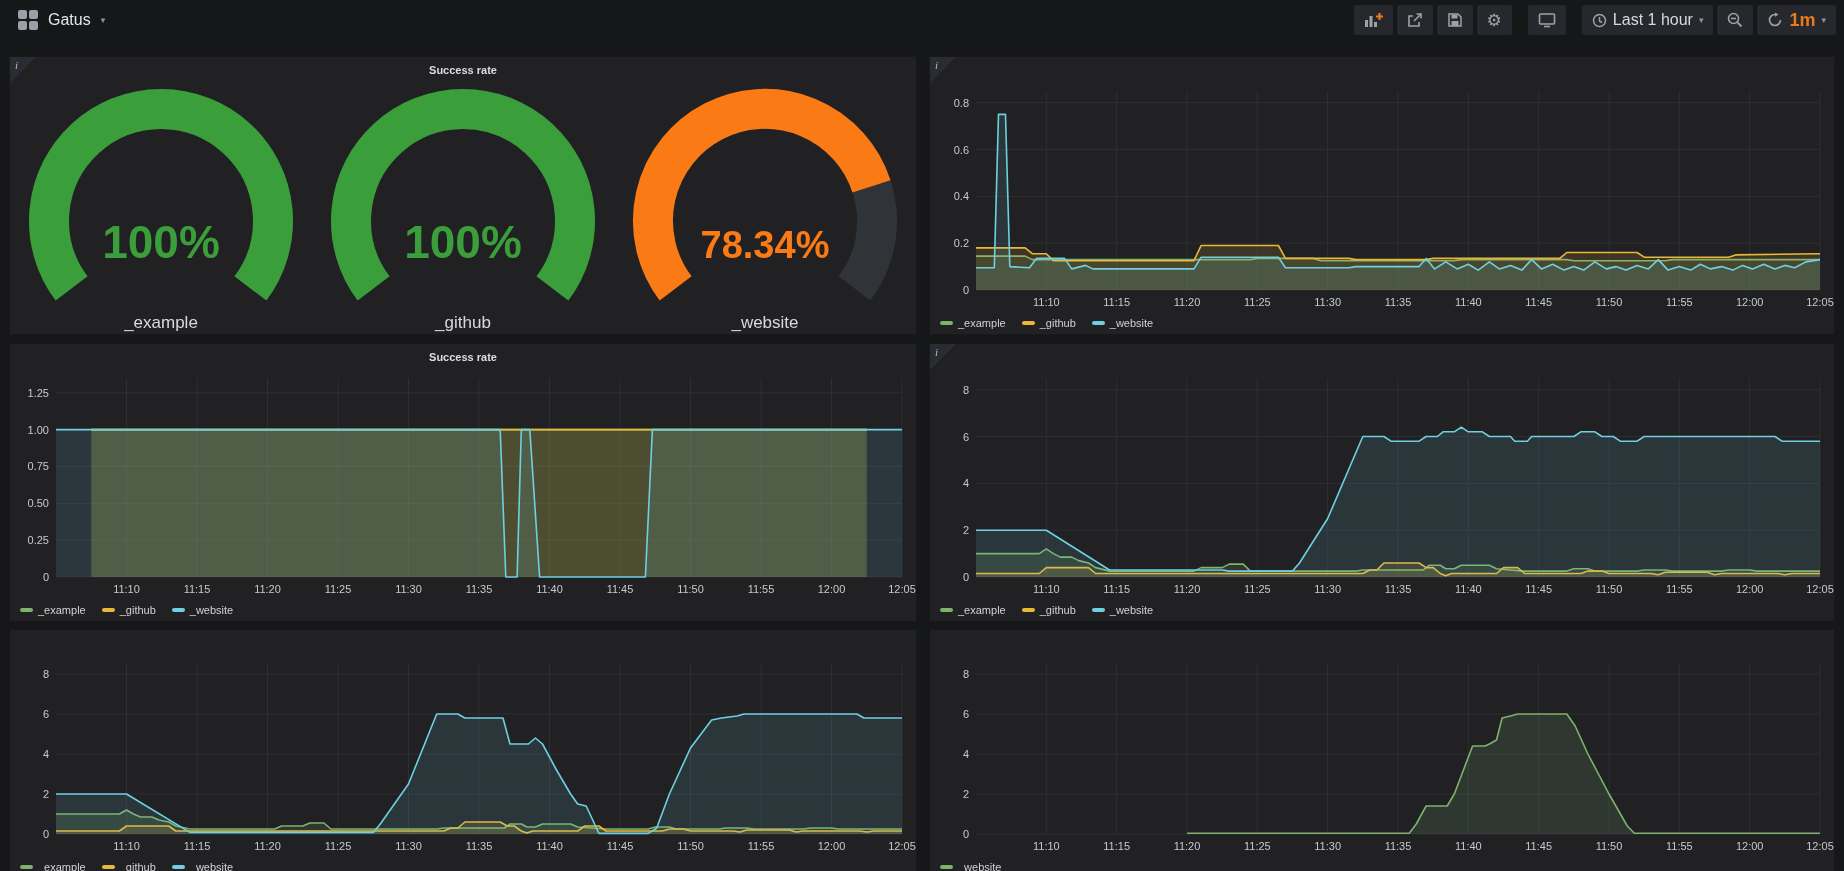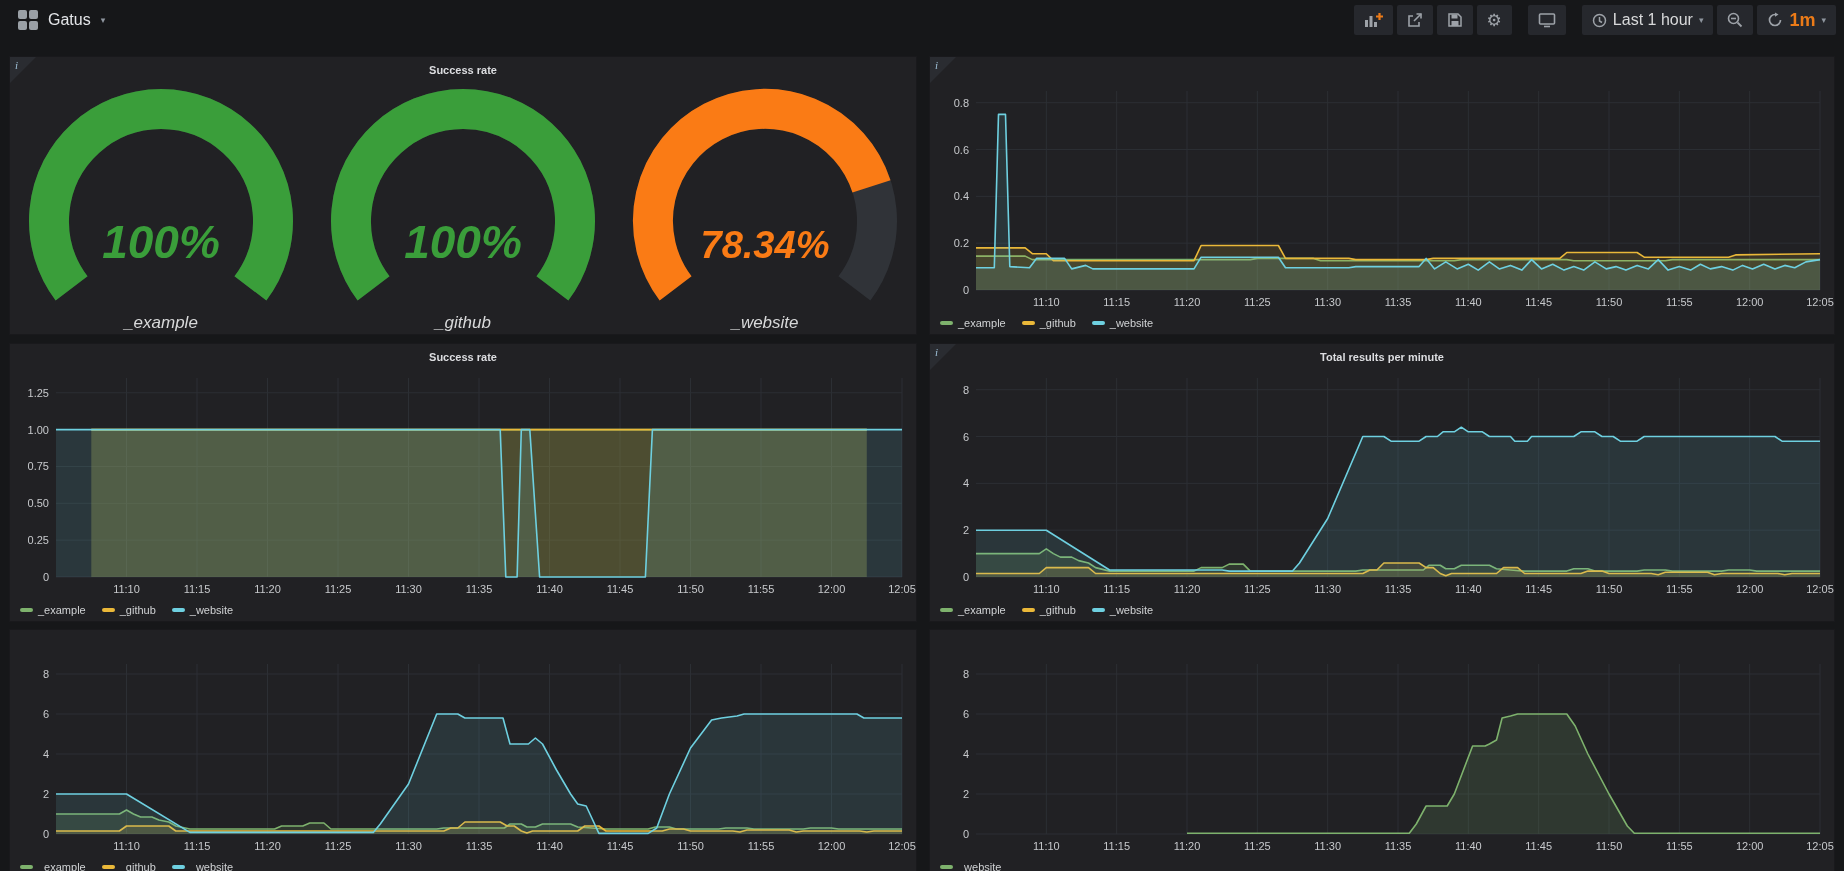--- a/index.html
+++ b/index.html
@@ -32,21 +32,21 @@
   .corner{position:absolute;left:0;top:0;width:0;height:0;border-top:26px solid #2a2c31;border-right:26px solid transparent;}
   .corner-i{position:absolute;left:5px;top:2px;font-size:11px;font-style:italic;font-family:"Liberation Serif",serif;
             color:#9fc1d8;z-index:2;}
   .chart-mount{position:absolute;left:0;right:0;top:26px;bottom:20px;}
   .legend{position:absolute;left:10px;bottom:3px;height:16px;display:flex;gap:16px;align-items:center;}
   .legend-item{display:flex;align-items:center;gap:5px;cursor:pointer;}
   .lg-dash{width:13px;height:4px;border-radius:2px;}
   .lg-name{font-size:11px;color:#d0d2d4;}
   
   #gauge-row{position:absolute;left:0;right:0;top:26px;bottom:0;display:flex;justify-content:space-around;}
-  .gauge-cell{display:flex;flex-direction:column;align-items:center;width:300px;font-style:italic;}
+  .gauge-cell{display:flex;flex-direction:column;align-items:center;width:300px;}
   .gauge-label{font-size:17px;color:#d8d9da;margin-top:2px;}
 </style>
 </head>
 <body>
 
 <div id="app">
 
   <div id="navbar">
     <div id="nav-left">
       <div class="logo-grid">
@@ -269,21 +269,20 @@
         <span class="legend-item">
           <span class="lg-dash" style="background: rgb(110, 208, 224);"></span>
           <span class="lg-name">_website</span>
         </span>
       </div>
   </div>
 
   <div class="panel" id="p4">
     <div class="corner"></div>
     <span class="corner-i">i</span>
-    <div class="panel-title">Total results per minute</div>
     <div class="chart-mount"><svg width="904" height="231">
           <line x1="116.33333333333333" y1="8" x2="116.33333333333333" y2="207" stroke="#2c2f34" stroke-width="1"></line>
           <text x="116.33333333333333" y="223" fill="#c7c9cc" font-size="11" text-anchor="middle" font-family="Liberation Sans, sans-serif">11:10</text>
           <line x1="186.66666666666666" y1="8" x2="186.66666666666666" y2="207" stroke="#2c2f34" stroke-width="1"></line>
           <text x="186.66666666666666" y="223" fill="#c7c9cc" font-size="11" text-anchor="middle" font-family="Liberation Sans, sans-serif">11:15</text>
           <line x1="257" y1="8" x2="257" y2="207" stroke="#2c2f34" stroke-width="1"></line>
           <text x="257" y="223" fill="#c7c9cc" font-size="11" text-anchor="middle" font-family="Liberation Sans, sans-serif">11:20</text>
           <line x1="327.3333333333333" y1="8" x2="327.3333333333333" y2="207" stroke="#2c2f34" stroke-width="1"></line>
           <text x="327.3333333333333" y="223" fill="#c7c9cc" font-size="11" text-anchor="middle" font-family="Liberation Sans, sans-serif">11:25</text>
           <line x1="397.6666666666667" y1="8" x2="397.6666666666667" y2="207" stroke="#2c2f34" stroke-width="1"></line>

